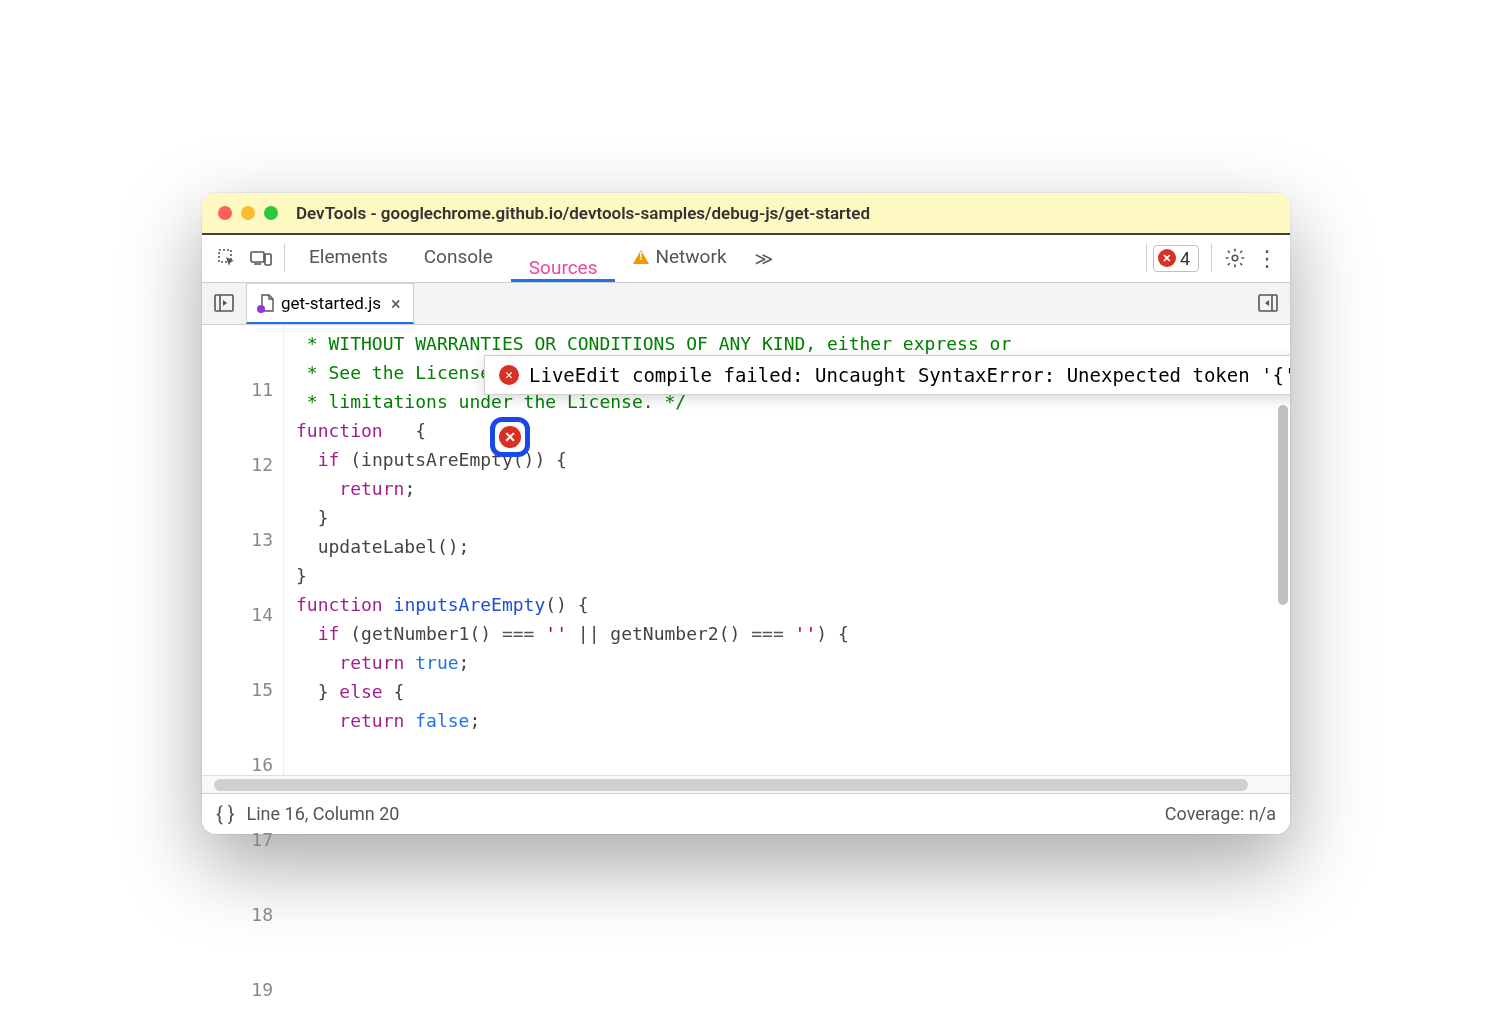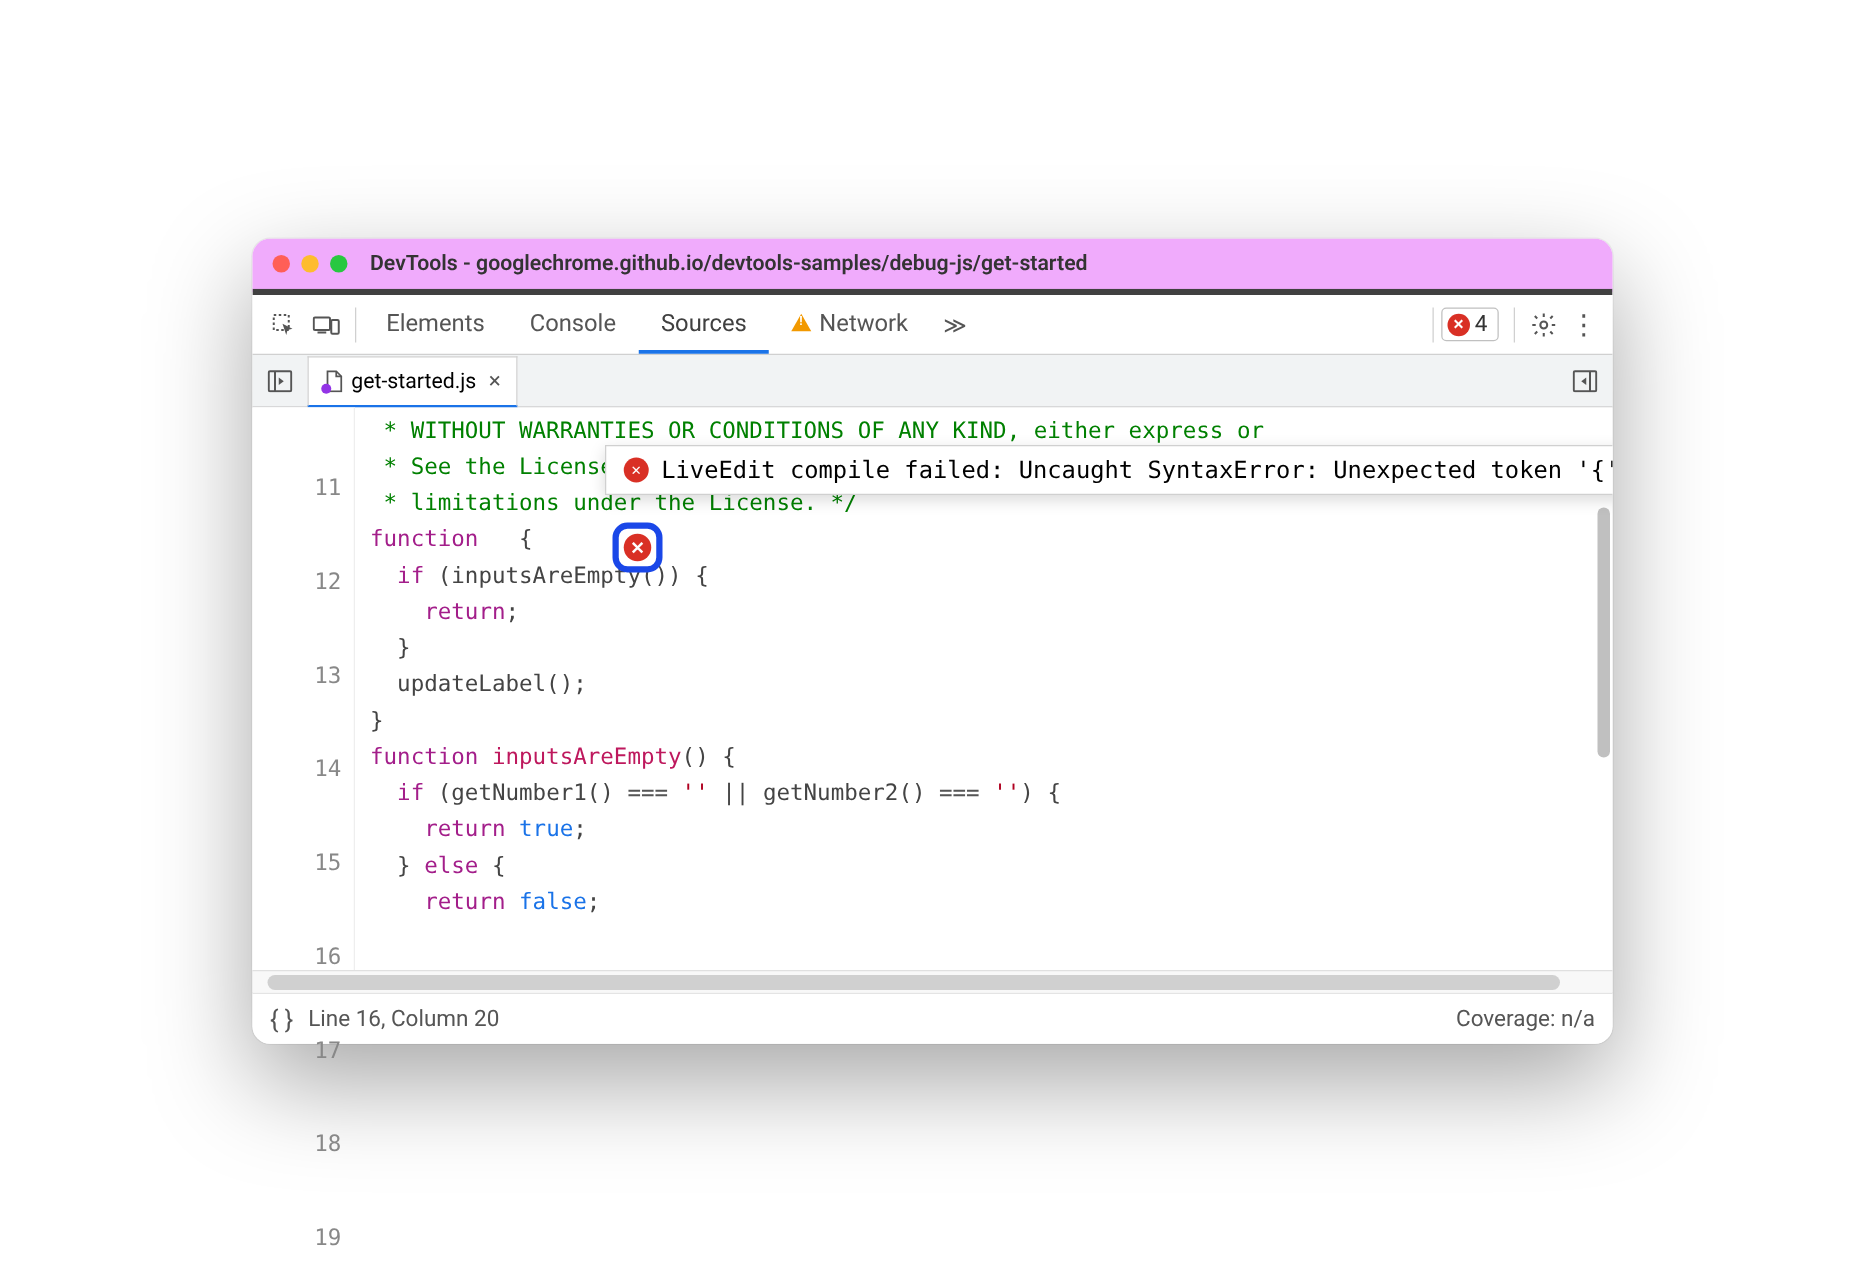--- a/index.html
+++ b/index.html
@@ -17,24 +17,24 @@
   border-radius: 14px;
   overflow: visible;
   background: #fff;
   box-shadow: 0 30px 80px rgba(0,0,0,0.35), 0 0 0 1px rgba(0,0,0,0.05);
   position: relative;
 }
 .titlebar {
   display: flex;
   align-items: center;
   padding: 10px 16px;
-  background: #f0abfc;
+  background: #fef9c3;
   border-top-left-radius: 14px;
   border-top-right-radius: 14px;
-  border-bottom: 5px solid #404040;
+  border-bottom: 2px solid #404040;
 }
 .traffic { display: flex; gap: 9px; margin-right: 18px; }
 .dot { width: 14px; height: 14px; border-radius: 50%; }
 .red { background: #ff5f57; }
 .yellow { background: #febc2e; }
 .green { background: #28c840; }
 .title-text { font-size: 17px; color: #333; font-weight: 600; }
 .toolbar {
   display: flex;
   align-items: center;
@@ -50,21 +50,21 @@
   cursor: pointer;
 }
 .vsep { width: 1px; height: 28px; background: #d0d0d0; margin: 0 6px; }
 .tabs { display: flex; align-items: stretch; height: 100%; }
 .tab {
   padding: 0 18px; display: flex; align-items: center;
   font-size: 19px; color: #555; cursor: pointer;
   height: 100%;
   border-bottom: 3px solid transparent;
 }
-.tab.active { color: #404040; border-bottom-color: #1a73e8; }
+.tab.active { color: #ec4899; border-bottom-color: #1a73e8; align-items: flex-end; }
 .tb-spacer { flex: 1; }
 .more-arrows { font-size: 18px; color: #555; padding: 0 10px; cursor: pointer; }
 .err-badge {
   display: flex; align-items: center;
   border: 1px solid #c0c0c0;
   border-radius: 4px;
   padding: 2px 8px 2px 4px;
   gap: 4px;
   font-size: 18px;
   color: #333;
@@ -141,21 +141,21 @@
   flex: 1;
   font-family: Menlo, Monaco, Consolas, monospace;
   font-size: 18px;
   padding: 4px 0 4px 12px;
   position: relative;
   overflow: hidden;
 }
 .code-line { height: 29px; line-height: 29px; white-space: pre; }
 .c-comment { color: #008000; }
 .c-keyword { color: #a31e8a; }
-.c-func { color: #be185d; }
+.c-func { color: #1d4ed8; }
 .c-prop { color: #444; }
 .c-string { color: #b00020; }
 .c-punct { color: #444; }
 .c-bool { color: #1a73e8; }
 .c-op { color: #555; }
 .scroll-area {
   position: relative;
   max-height: 450px;
 }
 .v-scrollbar {

